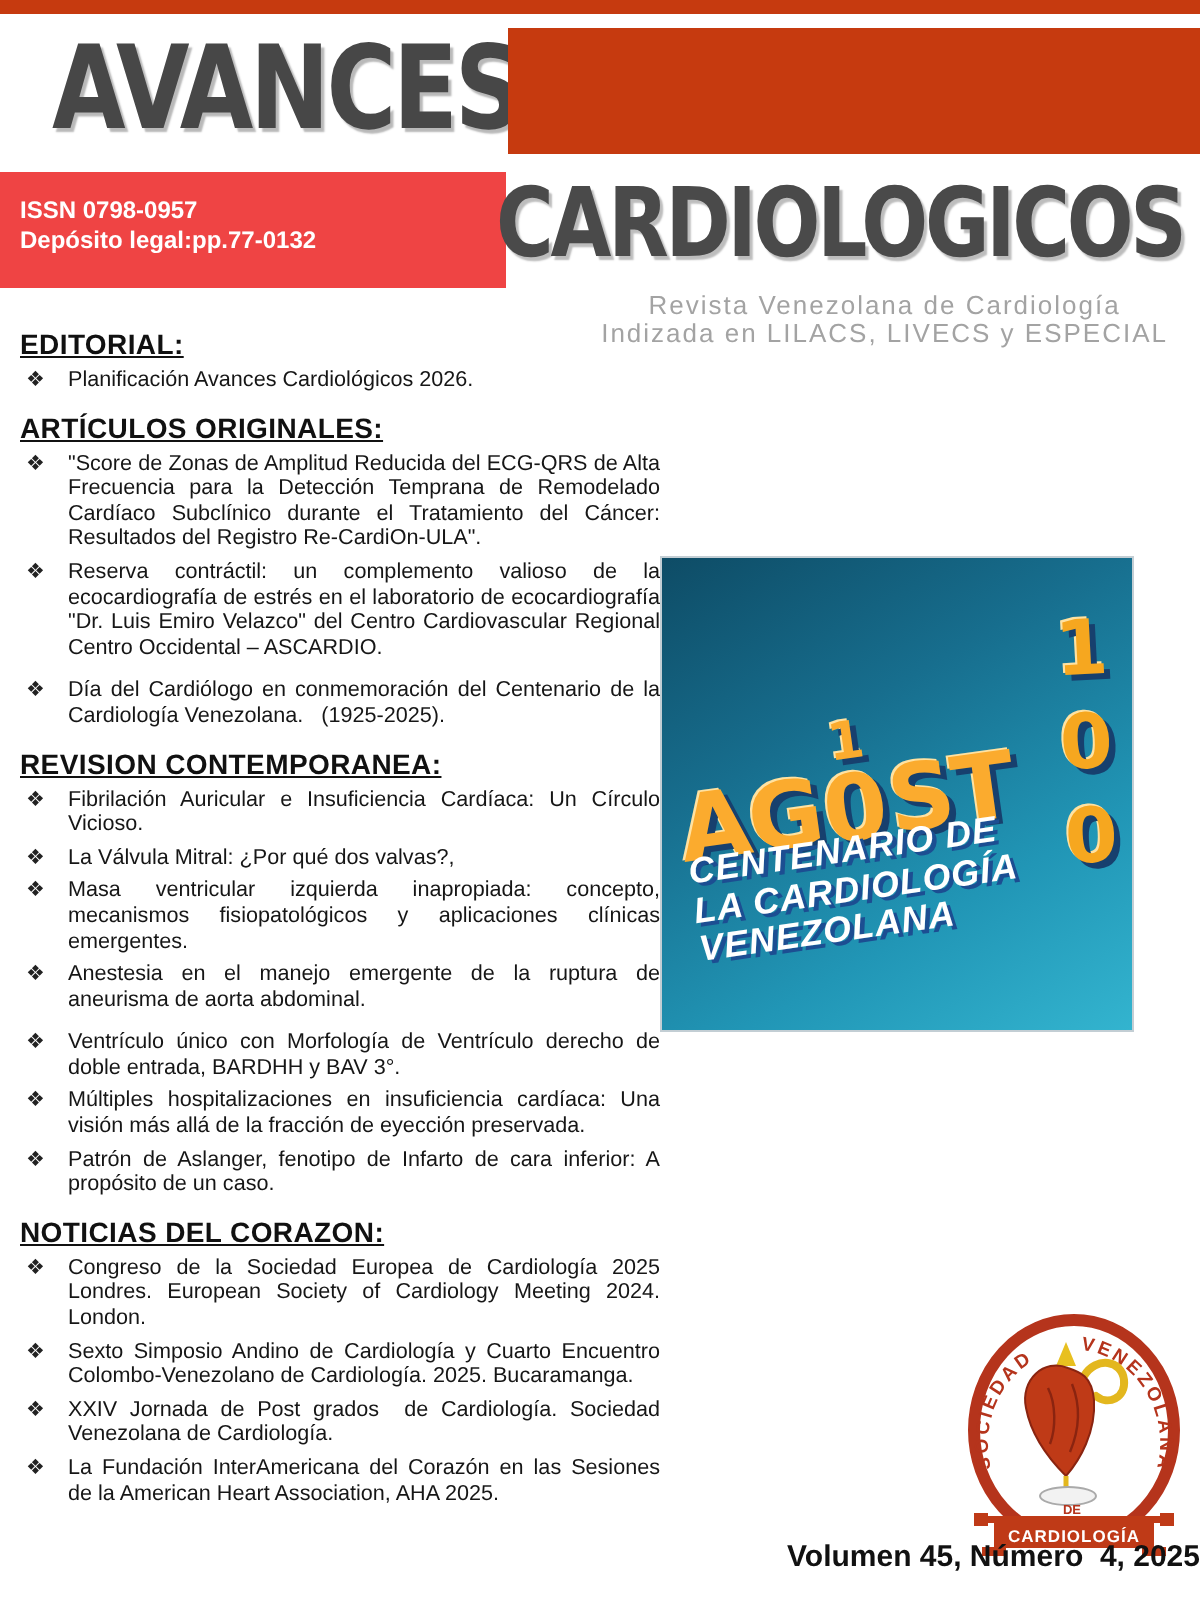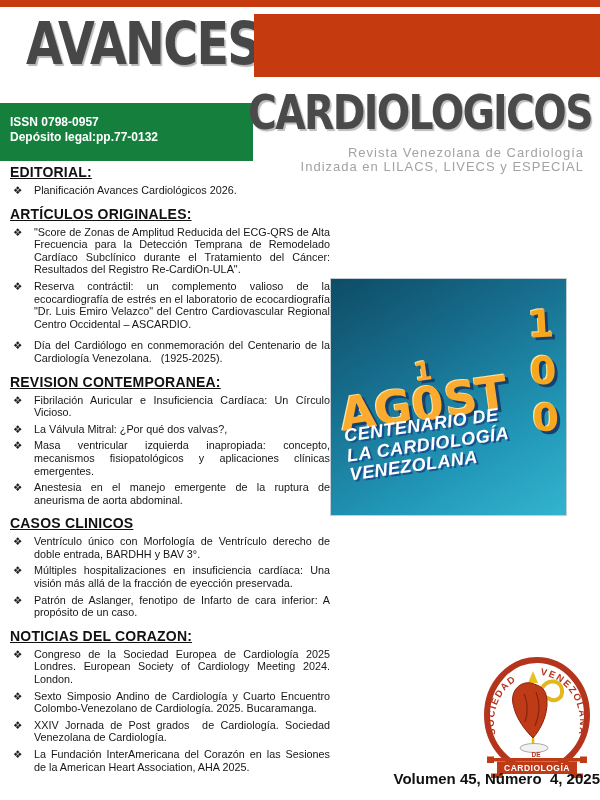--- a/index.html
+++ b/index.html
@@ -10,30 +10,30 @@
   }
   
   .topbar { position:absolute; left:0; top:0; width:600px; height:7px; background:#C63A0F; }
   .title-avances {
     position:absolute; left:26px; top:8px;
     font-family:"DejaVu Sans", sans-serif; font-weight:700; font-size:58px; line-height:72px;
     color:#474747; letter-spacing:-2px; transform:scaleX(0.82); transform-origin:left top;
     text-shadow:2px 2px 1px #b9b9b9;
   }
   .redblock-top { position:absolute; left:254px; top:14px; width:346px; height:63px; background:#C63A0F; }
-  .redband { position:absolute; left:0; top:103px; width:253px; height:58px; background:#15803d; padding:12px 0 0 10px; }
+  .redband { position:absolute; left:0; top:86px; width:253px; height:58px; background:#ef4444; padding:12px 0 0 10px; }
   .redband .issn-line { color:#ffffff; font-weight:700; font-size:12px; line-height:15px; }
   .title-cardio {
     position:absolute; left:248px; top:82px;
     font-family:"DejaVu Sans", sans-serif; font-weight:700; font-size:48px; line-height:60px;
     color:#4a4a4a; letter-spacing:-2px; transform:scaleX(0.82); transform-origin:left top;
     text-shadow:2px 2px 1px #bdbdbd; white-space:nowrap;
   }
   .subtitle {
-    position:absolute; right:16px; top:146px; text-align:right;
+    position:absolute; right:16px; top:146px; text-align:center;
     color:#a3a3a3; font-size:13px; line-height:13.5px; letter-spacing:1px; white-space:nowrap;
   }
   
   .toc { position:absolute; left:10px; top:164px; width:320px; }
   .toc-section { margin-bottom:9px; }
   .toc-heading {
     font-size:14px; font-weight:700; text-decoration:underline; letter-spacing:0.2px;
     margin-bottom:4px; color:#111;
   }
   .toc-item { display:flex; margin-bottom:4px; }
@@ -131,21 +131,20 @@
       <div class="toc-item">
         <span class="bullet">❖</span>
         <span class="item-text">Masa ventricular izquierda inapropiada: concepto, mecanismos fisiopatológicos y aplicaciones clínicas emergentes.</span>
       </div>
       <div class="toc-item">
         <span class="bullet">❖</span>
         <span class="item-text">Anestesia en el manejo emergente de la ruptura de aneurisma de aorta abdominal.</span>
       </div>
     </div>
     <div class="toc-section">
-      <div class="toc-heading">CASOS CLINICOS</div>
       <div class="toc-item">
         <span class="bullet">❖</span>
         <span class="item-text">Ventrículo único con Morfología de Ventrículo derecho de doble entrada, BARDHH y BAV 3°.</span>
       </div>
       <div class="toc-item">
         <span class="bullet">❖</span>
         <span class="item-text">Múltiples hospitalizaciones en insuficiencia cardíaca: Una visión más allá de la fracción de eyección preservada.</span>
       </div>
       <div class="toc-item">
         <span class="bullet">❖</span>

